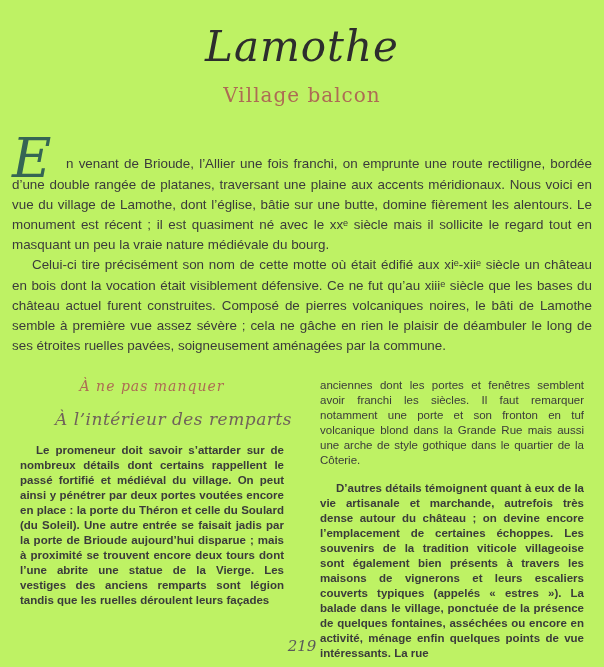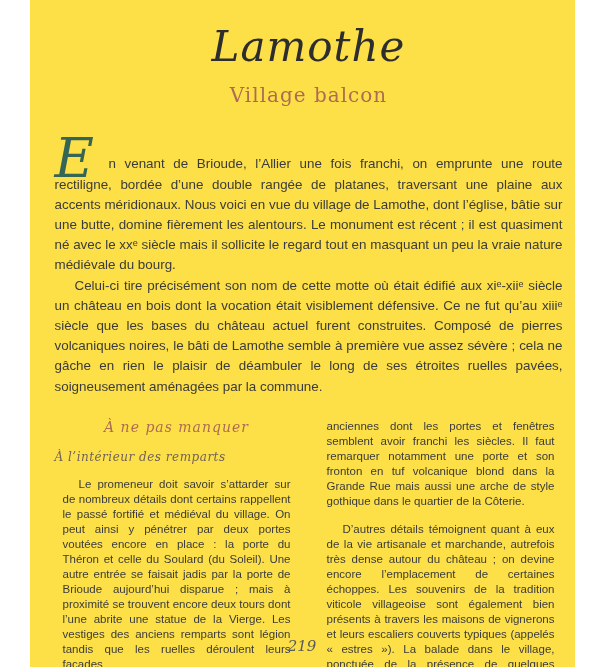--- a/index.html
+++ b/index.html
@@ -2,27 +2,26 @@
 <html lang="fr" style="--title-black: #2d2d2d; --accent-terracotta: #ad6b54; --drop-cap-green: #356554; --subheading-brown: #70625a; --body-text: #3b3b3b; --page-number-gray: #5a5a5a;"><head>
 <meta charset="utf-8">
 <style>
   html, body {
     margin: 0;
     padding: 0;
     background: #ffffff;
   }
   .page {
     position: relative;
-    width: 532px;
+    width: 604px;
     height: 667px;
     margin: 0 auto;
-    background: #fde047;
+    background: #bef264;
     overflow: hidden;
     font-family: "Liberation Sans", "DejaVu Sans", sans-serif;
-    padding-left: 13px;
   }
   
   .title {
     margin: 0;
     padding-top: 22px;
     text-align: center;
     font-family: "DejaVu Serif", "Liberation Serif", serif;
     font-style: italic;
     font-weight: 400;
     font-size: 42px;
@@ -81,37 +80,37 @@
     font-family: "DejaVu Serif", "Liberation Serif", serif;
     font-style: italic;
     font-weight: 400;
     font-size: 14px;
     line-height: 1.2;
     letter-spacing: 1px;
     color: var(--accent-terracotta, #ad6b54);
   }
   .h-brown {
     margin: 0 0 13px 0;
-    text-align: left;
+    text-align: right;
     font-family: "DejaVu Serif", "Liberation Serif", serif;
     font-style: italic;
     font-weight: 400;
-    font-size: 12px;
+    font-size: 17px;
     line-height: 1.2;
     letter-spacing: 0.5px;
     color: var(--subheading-brown, #70625a);
   }
   .colp {
     margin: 8px;
     color: var(--body-text, #3b3b3b);
     font-size: 11.5px;
     line-height: 15px;
     text-align: justify;
   }
-  .colp.indent { text-indent: 16px; }
+  .colp.indent { text-indent: 16px; font-weight: bold; }
   .colp.gap { margin-top: 13px; }
   
   .pagenum {
     position: absolute;
     bottom: 12px;
     left: 0;
     width: 100%;
     text-align: center;
     font-family: "DejaVu Serif", "Liberation Serif", serif;
     font-style: italic;

